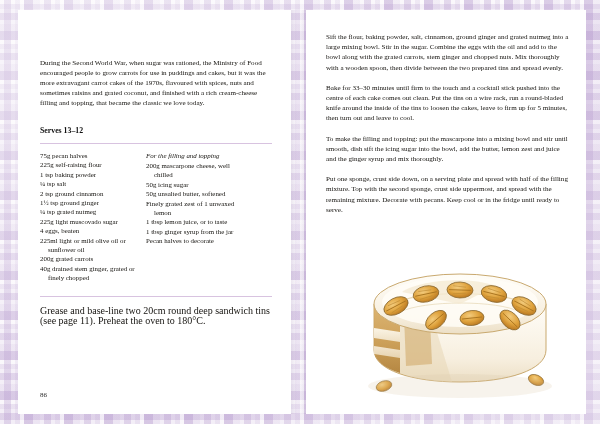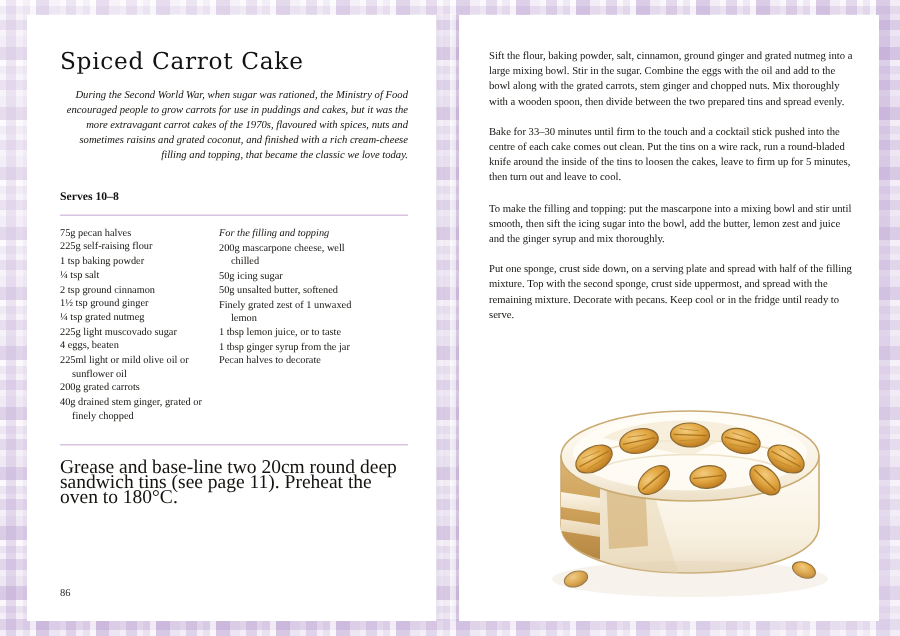--- a/index.html
+++ b/index.html
@@ -54,42 +54,42 @@
   .inner{position:absolute;left:0;right:0;top:0;bottom:0;}
 
   h1.recipe-title{
     position:absolute;left:22px;top:22px;
     margin:0;font-weight:400;font-size:15.5px;letter-spacing:0.45px;
     font-family:"DejaVu Serif",serif;
     color:#121212;
   }
   .intro{
     position:absolute;left:22px;top:48px;width:232px;
-    font-size:7.1px;line-height:10.1px;text-align:right;color:#15130f;font-style:italic;
+    font-size:7.1px;line-height:10.1px;text-align:left;color:#15130f;
   }
   .serves{
     position:absolute;left:22px;top:116px;
     font-size:7.8px;font-weight:bold;color:#111;
   }
   .rule{
     position:absolute;left:22px;width:232px;height:1px;
     background:#d8c3e0;
   }
   .rule.top{top:133px;}
   .rule.bottom{top:286px;}
 
   .ing-wrap{position:absolute;left:22px;top:141px;width:236px;display:flex;gap:10px;}
   .ing-col{width:96px;}
   .ing-col.right{width:122px;}
   .ing-head{font-style:italic;font-size:6.9px;line-height:9.4px;margin-bottom:0.5px;color:#15130f;}
   .ing{font-size:6.9px;line-height:9.4px;color:#15130f;}
   .ing.cont{padding-left:8px;}
 
   .method-left{position:absolute;left:22px;top:296px;width:234px;}
-  .method-left p{margin:0 0 8px 0;font-size:13px;line-height:10.2px;color:#15130f;}
+  .method-left p{margin:0 0 8px 0;font-size:10px;line-height:10.2px;color:#15130f;}
 
   .folio{
     position:absolute;left:22px;top:381px;
     font-size:7px;color:#2a2a2a;
   }
 
   
   .method-right{position:absolute;left:20px;top:22px;width:243px;}
   .method-right p{margin:0 0 10px 0;font-size:7.1px;line-height:10.2px;color:#15130f;}
 
@@ -101,25 +101,24 @@
 <body>
 
 <div class="page">
 
   <div class="plaid"></div>
   <div class="plaid-soft"></div>
 
   <div class="sheet left">
     <div class="inner">
 
-      <h1 class="recipe-title">Spiced Carrot Cake</h1>
 
       <div class="intro">During the Second World War, when sugar was rationed, the Ministry of Food encouraged people to grow carrots for use in puddings and cakes, but it was the more extravagant carrot cakes of the 1970s, flavoured with spices, nuts and sometimes raisins and grated coconut, and finished with a rich cream-cheese filling and topping, that became the classic we love today.</div>
 
-      <div class="serves">Serves 10–8</div>
+      <div class="serves">Serves 13–12</div>
 
       <div class="rule top"></div>
 
       <div class="ing-wrap">
 
         <div class="ing-col">
           <div class="ing">75g pecan halves</div>
           <div class="ing">225g self-raising flour</div>
           <div class="ing">1 tsp baking powder</div>
           <div class="ing">¼ tsp salt</div>
@@ -160,21 +159,21 @@
 
     </div>
   </div>
 
   <div class="sheet right">
     <div class="inner">
 
       <div class="method-right">
         <p>Sift the flour, baking powder, salt, cinnamon, ground ginger and grated nutmeg into a large mixing bowl. Stir in the sugar. Combine the eggs with the oil and add to the bowl along with the grated carrots, stem ginger and chopped nuts. Mix thoroughly with a wooden spoon, then divide between the two prepared tins and spread evenly.</p>
         <p>Bake for 33–30 minutes until firm to the touch and a cocktail stick pushed into the centre of each cake comes out clean. Put the tins on a wire rack, run a round-bladed knife around the inside of the tins to loosen the cakes, leave to firm up for 5 minutes, then turn out and leave to cool.</p>
-        <p>To make the filling and topping: put the mascarpone into a mixing bowl and stir until smooth, then sift the icing sugar into the bowl, add the butter, lemon zest and juice and the ginger syrup and mix thoroughly.</p>
+        <p>To make the filling and topping: put the mascarpone into a mixing bowl and stir until smooth, dish sift the icing sugar into the bowl, add the butter, lemon zest and juice and the ginger syrup and mix thoroughly.</p>
         <p>Put one sponge, crust side down, on a serving plate and spread with half of the filling mixture. Top with the second sponge, crust side uppermost, and spread with the remaining mixture. Decorate with pecans. Keep cool or in the fridge until ready to serve.</p>
       </div>
 
       <div class="cake-art">
         <svg viewBox="0 0 210 160" xmlns="http://www.w3.org/2000/svg" aria-hidden="true">
           <defs>
             <radialGradient id="pecanG" cx="40%" cy="32%" r="72%">
               <stop offset="0%" stop-color="#f3cc7e"></stop>
               <stop offset="55%" stop-color="#dfa23c"></stop>
               <stop offset="100%" stop-color="#b8761f"></stop>

